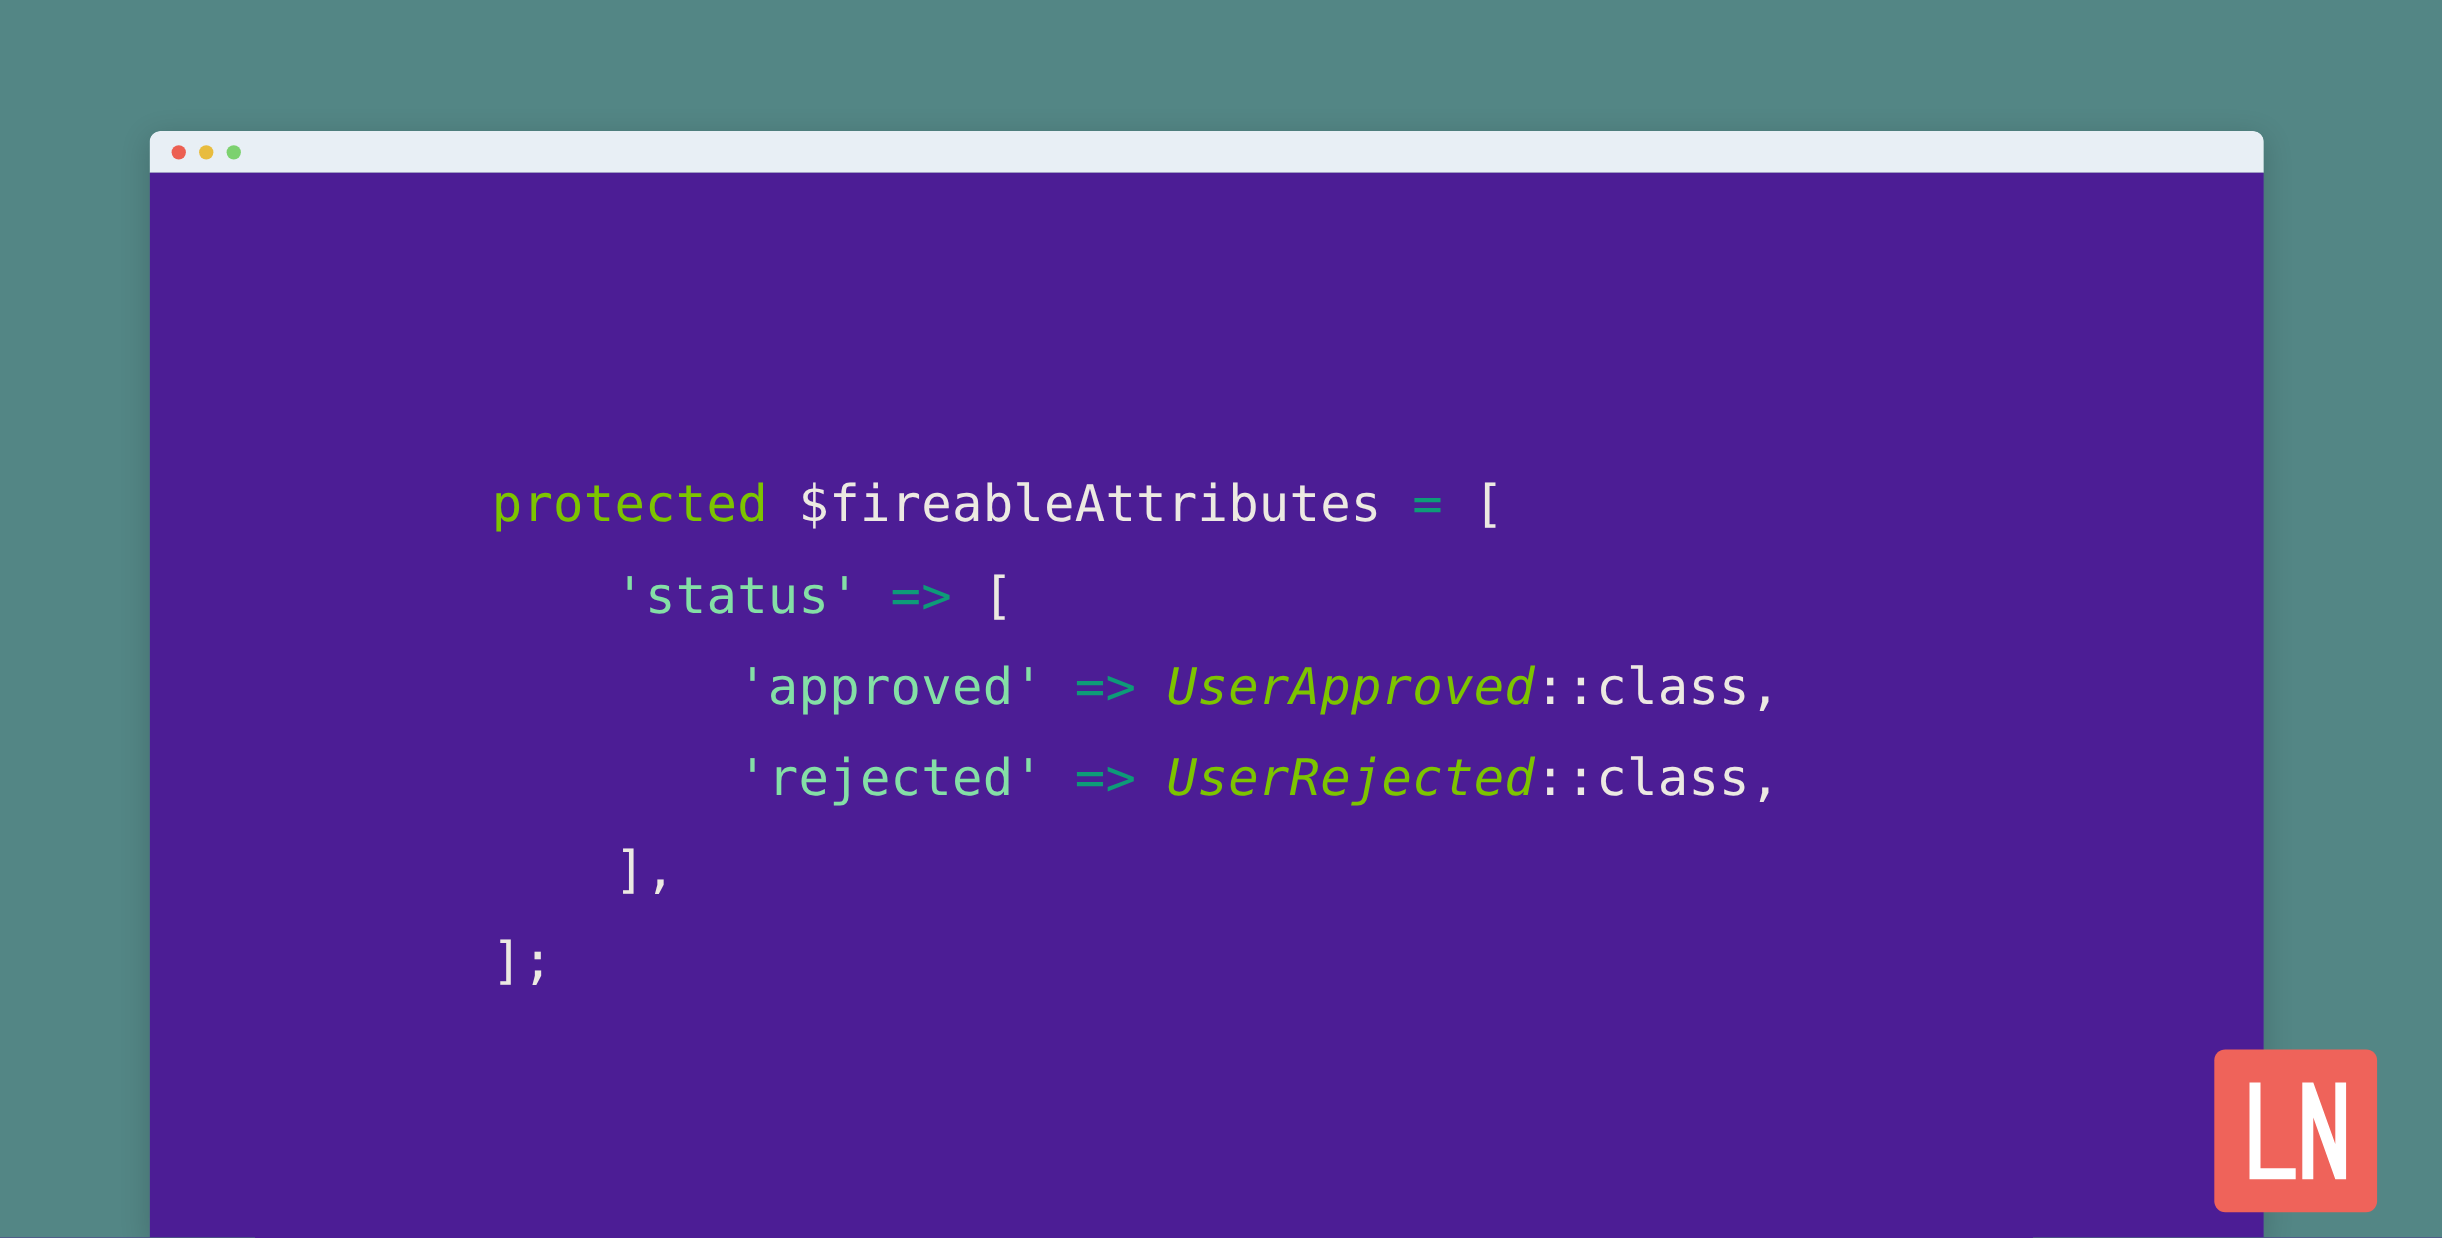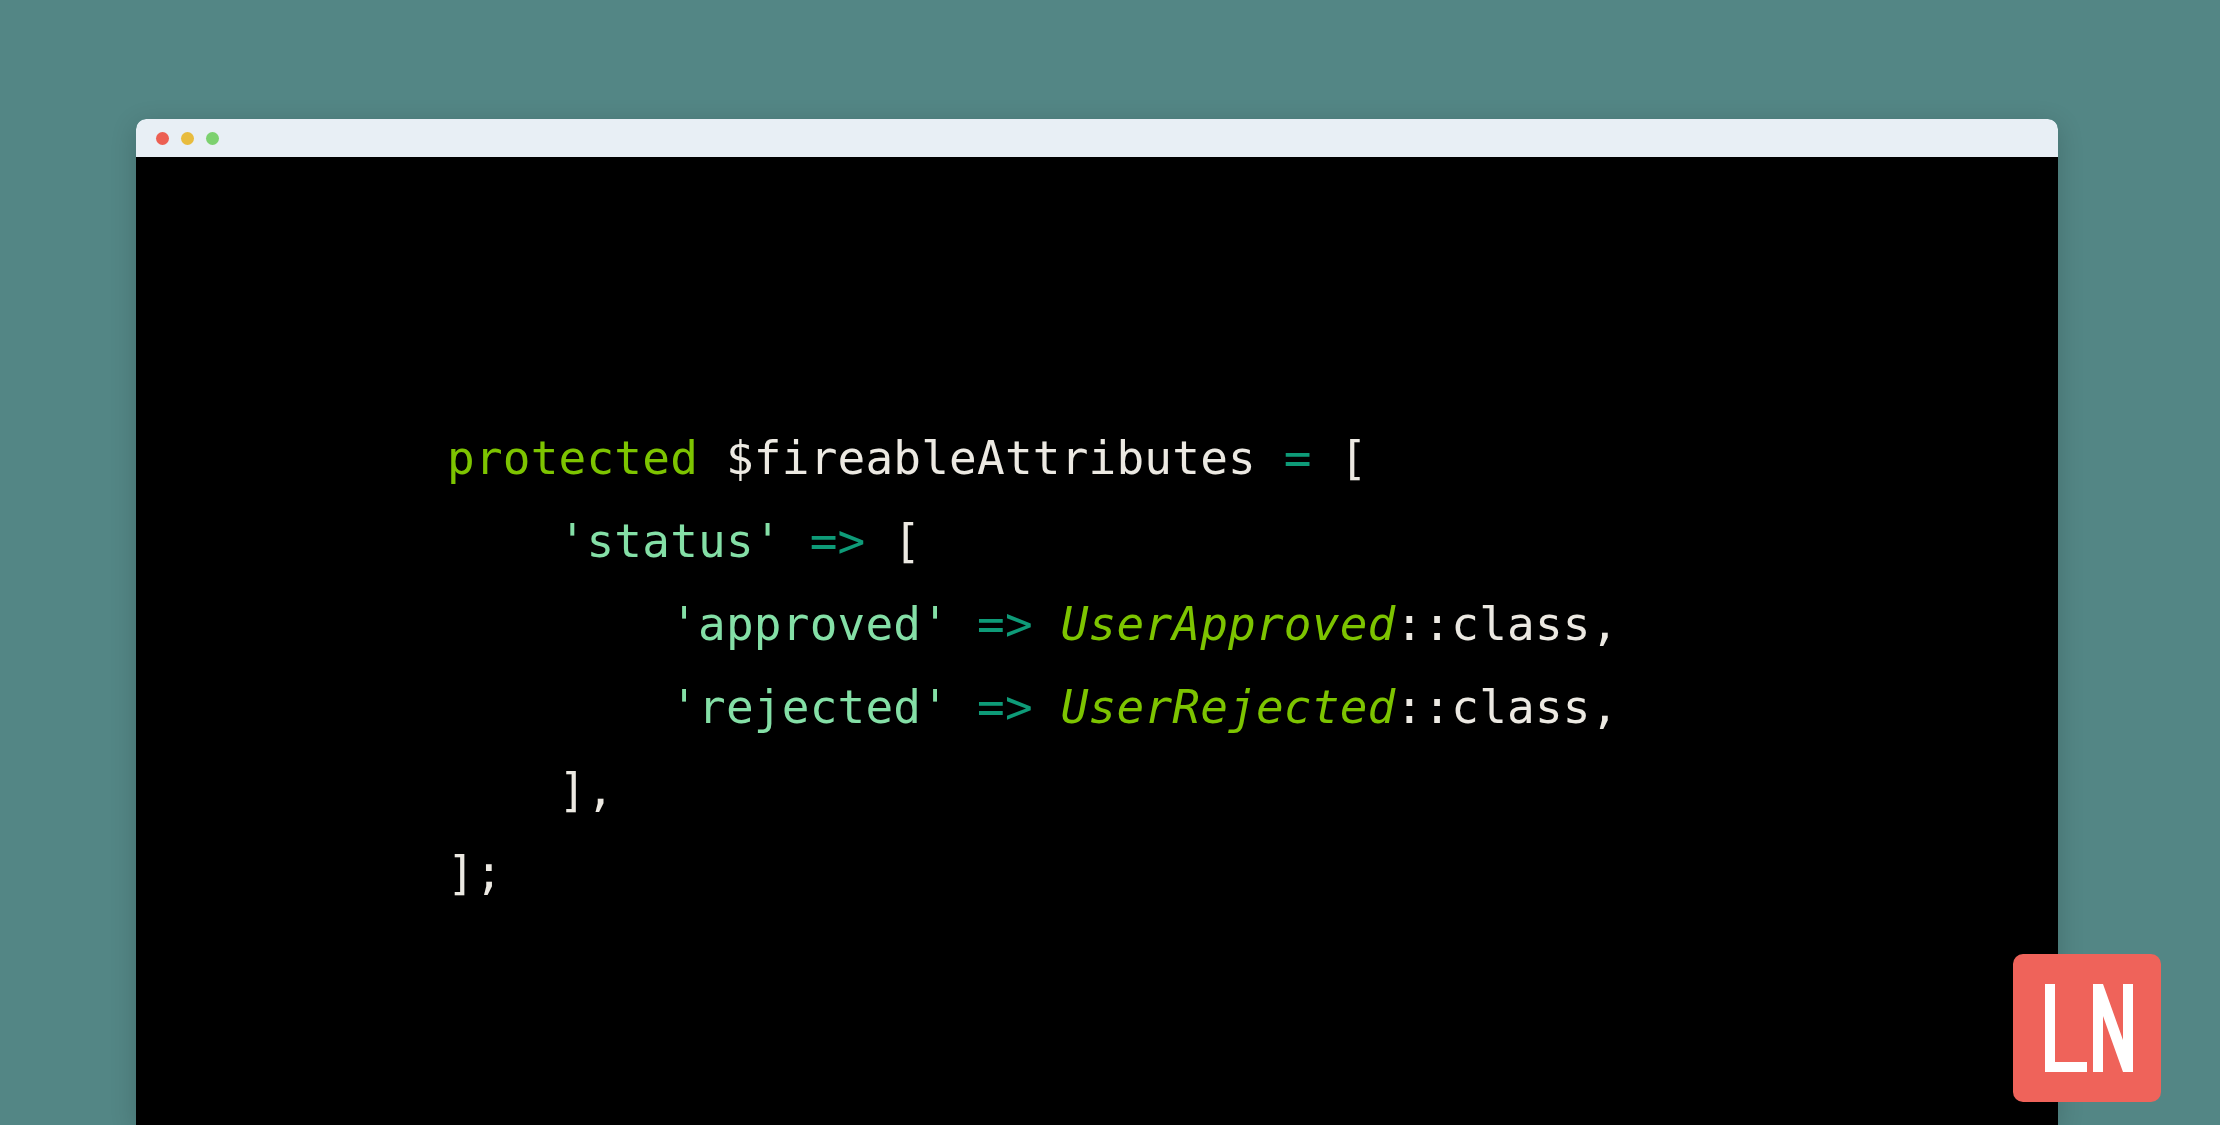--- a/index.html
+++ b/index.html
@@ -111,21 +111,21 @@
   <div class="editor-window">
 
     <div class="titlebar" style="background: rgb(232, 239, 245);">
       <div class="traffic-lights">
         <span class="dot close" style="background: rgb(236, 95, 82);"></span>
         <span class="dot min" style="background: rgb(232, 188, 62);"></span>
         <span class="dot max" style="background: rgb(124, 209, 111);"></span>
       </div>
     </div>
 
-    <div class="code-area" style="background: #000000; padding-left: 41px;">
+    <div class="code-area" style="background: #4c1d95; padding-left: 41px;">
       <pre class="code-block" id="code-block"><span class="code-line"><span class="tok-keyword" style="color: rgb(125, 196, 0);">protected</span><span class="tok-plain" style="color: rgb(236, 233, 226);"> $fireableAttributes </span><span class="tok-operator" style="color: rgb(14, 155, 120);">=</span><span class="tok-plain" style="color: rgb(236, 233, 226);"> </span><span class="tok-punct" style="color: rgb(236, 233, 226);">[</span>
 </span><span class="code-line"><span class="tok-plain" style="color: rgb(236, 233, 226);">    </span><span class="tok-string" style="color: rgb(132, 223, 166);">'status'</span><span class="tok-plain" style="color: rgb(236, 233, 226);"> </span><span class="tok-operator" style="color: rgb(14, 155, 120);">=&gt;</span><span class="tok-plain" style="color: rgb(236, 233, 226);"> </span><span class="tok-punct" style="color: rgb(236, 233, 226);">[</span>
 </span><span class="code-line"><span class="tok-plain" style="color: rgb(236, 233, 226);">        </span><span class="tok-string" style="color: rgb(132, 223, 166);">'approved'</span><span class="tok-plain" style="color: rgb(236, 233, 226);"> </span><span class="tok-operator" style="color: rgb(14, 155, 120);">=&gt;</span><span class="tok-plain" style="color: rgb(236, 233, 226);"> </span><span class="tok-class" style="color: rgb(125, 196, 0);">UserApproved</span><span class="tok-plain" style="color: rgb(236, 233, 226);">::class,</span>
 </span><span class="code-line"><span class="tok-plain" style="color: rgb(236, 233, 226);">        </span><span class="tok-string" style="color: rgb(132, 223, 166);">'rejected'</span><span class="tok-plain" style="color: rgb(236, 233, 226);"> </span><span class="tok-operator" style="color: rgb(14, 155, 120);">=&gt;</span><span class="tok-plain" style="color: rgb(236, 233, 226);"> </span><span class="tok-class" style="color: rgb(125, 196, 0);">UserRejected</span><span class="tok-plain" style="color: rgb(236, 233, 226);">::class,</span>
 </span><span class="code-line"><span class="tok-plain" style="color: rgb(236, 233, 226);">    </span><span class="tok-punct" style="color: rgb(236, 233, 226);">],</span>
 </span><span class="code-line"><span class="tok-punct" style="color: rgb(236, 233, 226);">];</span></span></pre>
     </div>
 
   </div>
 

